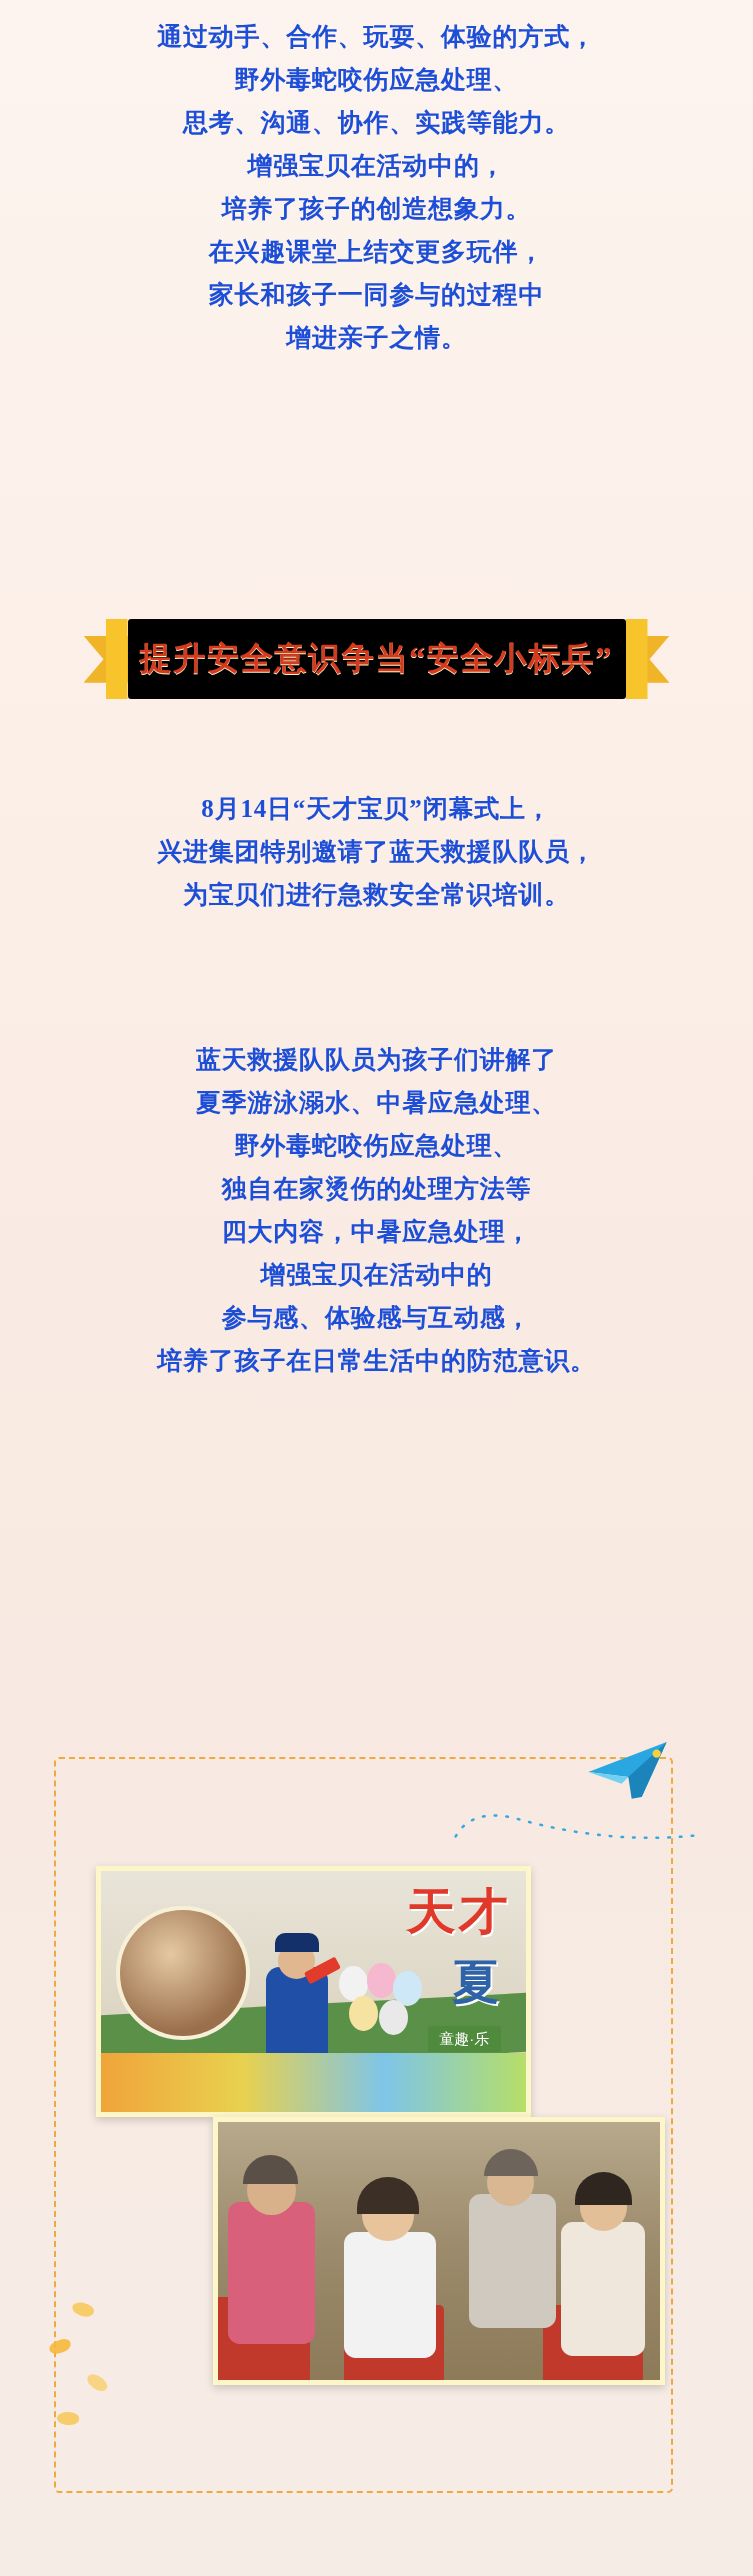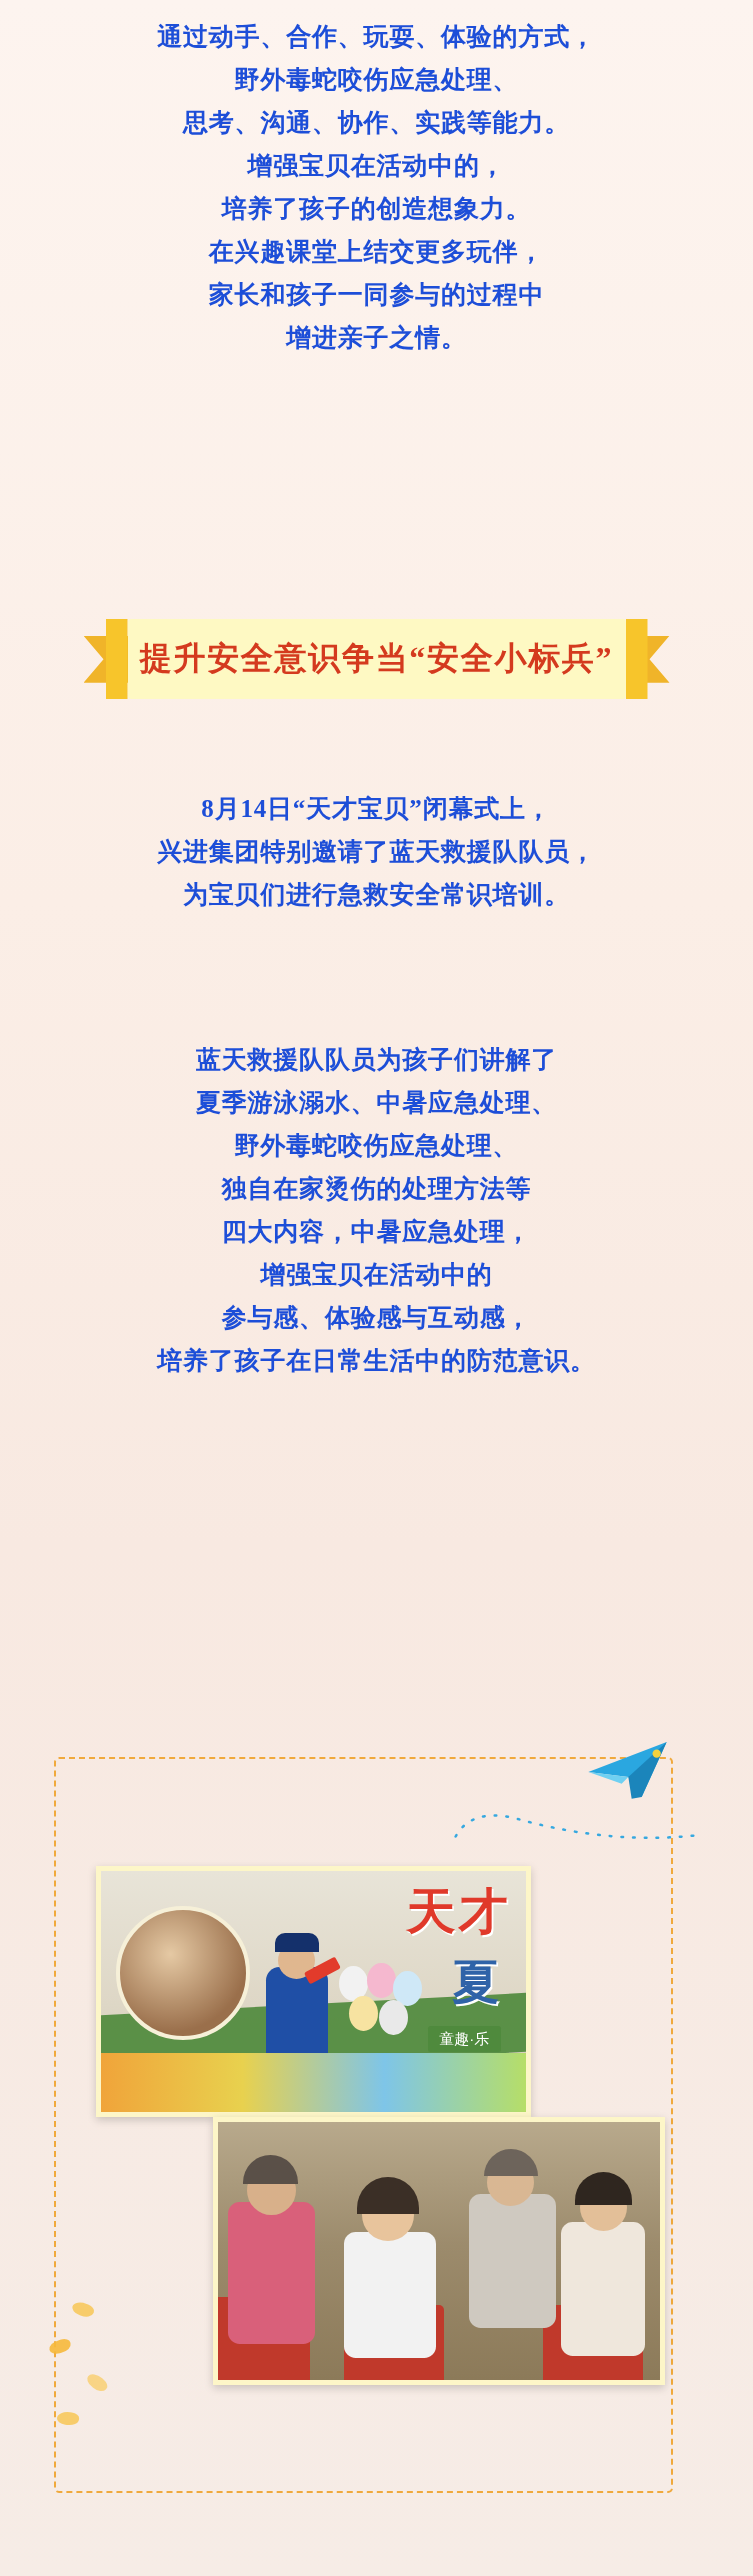--- a/index.html
+++ b/index.html
@@ -70,21 +70,21 @@
   .ribbon-tail.right {
     right: 0;
     clip-path: polygon(0 0, 100% 0, calc(100% - 20px) 50%, 100% 100%, 0 100%);
   }
   .ribbon-body {
     position: absolute;
     left: 44px;
     right: 44px;
     top: 0;
     height: 80px;
-    background: #fef9c3;
+    background: #000000;
     border-radius: 3.3px;
     display: flex;
     align-items: center;
     justify-content: center;
   }
   .ribbon-body .notch-l,
   .ribbon-body .notch-r {
     position: absolute;
     top: 0;
     width: 22px;

